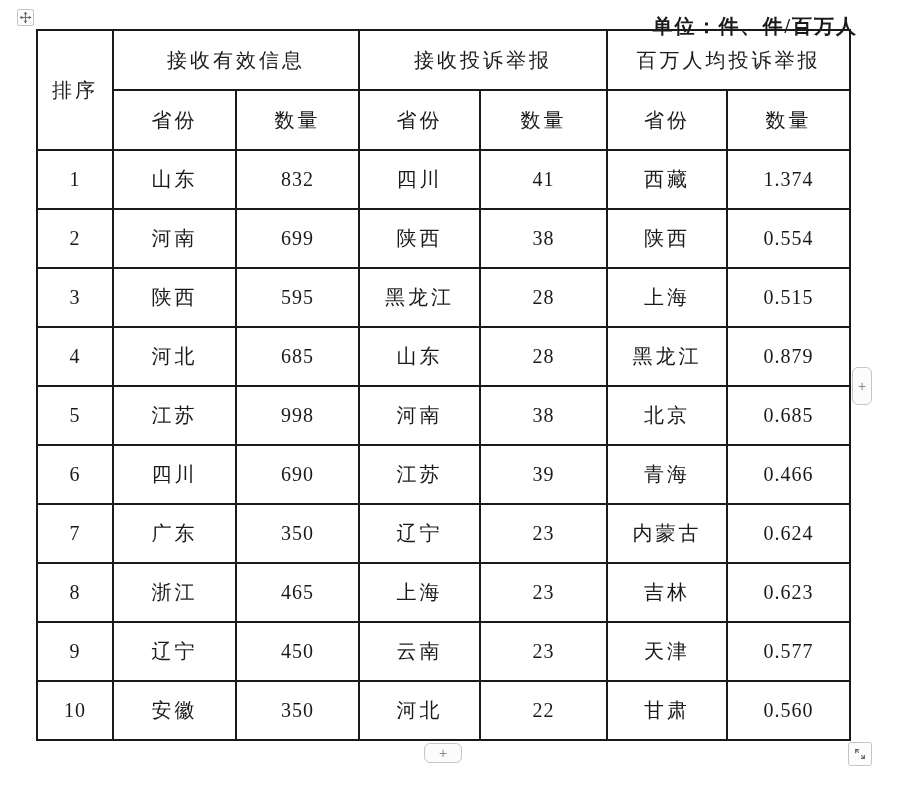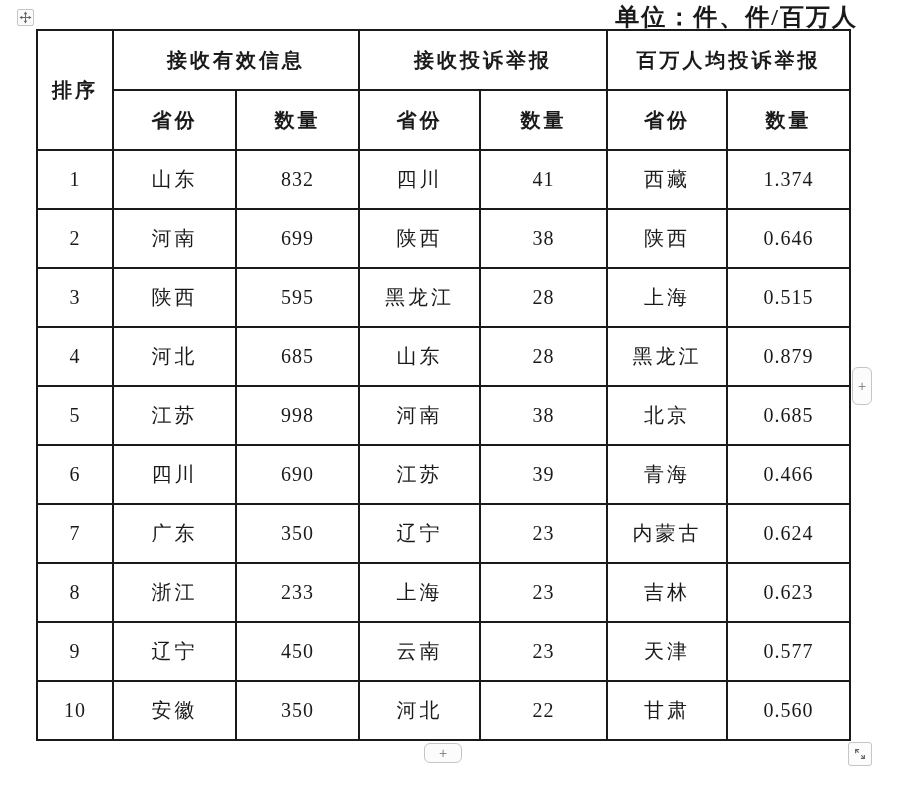--- a/index.html
+++ b/index.html
@@ -6,43 +6,43 @@
   .page{
     position:relative;
     width:905px;height:803px;
     background:#ffffff;
     font-family:"Liberation Serif","DejaVu Serif",serif;
     color:#1a1a1a;
     overflow:hidden;
   }
   .unit-label{
     position:absolute;
-    top:1px;right:47px;
-    font-size:24px;
+    top:13px;right:47px;
+    font-size:20px;
     font-weight:bold;
     letter-spacing:2px;
     white-space:nowrap;
   }
   table.rank-table{
     position:absolute;
     left:36px;top:29px;
     width:813px;
     border-collapse:collapse;
     table-layout:fixed;
   }
   table.rank-table td{
     border:2px solid #1a1a1a;
     text-align:center;
     vertical-align:middle;
     font-size:20px;
     letter-spacing:3px;
     padding:0;
   }
   table.rank-table td.num{letter-spacing:1px;}
-  thead td{font-weight:bold;letter-spacing:2px;border-radius:18px;}
+  thead td{font-weight:normal;letter-spacing:2px;border-radius:18px;}
   thead tr{height:60px;}
   tbody tr{height:59px;}
 
   .widget{
     position:absolute;
     background:#fcfcfc;
     border:1px solid #c5c5c5;
     box-sizing:border-box;
     display:flex;
     align-items:center;
@@ -123,21 +123,21 @@
           <td>西藏</td>
           <td class="num">1.374</td>
         </tr>
         <tr>
           <td class="num">2</td>
           <td>河南</td>
           <td class="num">699</td>
           <td>陕西</td>
           <td class="num">38</td>
           <td>陕西</td>
-          <td class="num">0.646</td>
+          <td class="num">0.554</td>
         </tr>
         <tr>
           <td class="num">3</td>
           <td>陕西</td>
           <td class="num">595</td>
           <td>黑龙江</td>
           <td class="num">28</td>
           <td>上海</td>
           <td class="num">0.515</td>
         </tr>
@@ -173,21 +173,21 @@
           <td>广东</td>
           <td class="num">350</td>
           <td>辽宁</td>
           <td class="num">23</td>
           <td>内蒙古</td>
           <td class="num">0.624</td>
         </tr>
         <tr>
           <td class="num">8</td>
           <td>浙江</td>
-          <td class="num">233</td>
+          <td class="num">465</td>
           <td>上海</td>
           <td class="num">23</td>
           <td>吉林</td>
           <td class="num">0.623</td>
         </tr>
         <tr>
           <td class="num">9</td>
           <td>辽宁</td>
           <td class="num">450</td>
           <td>云南</td>

